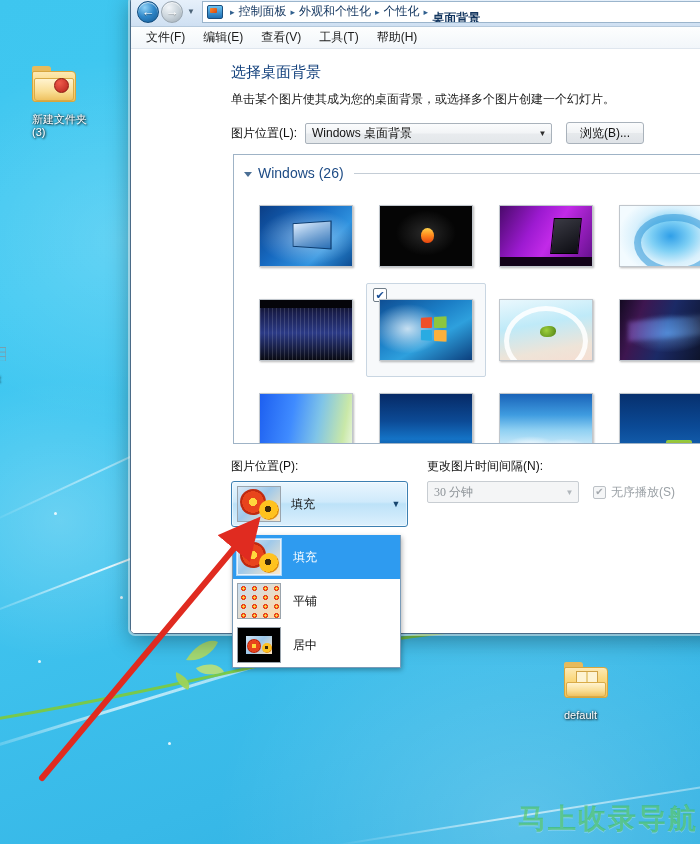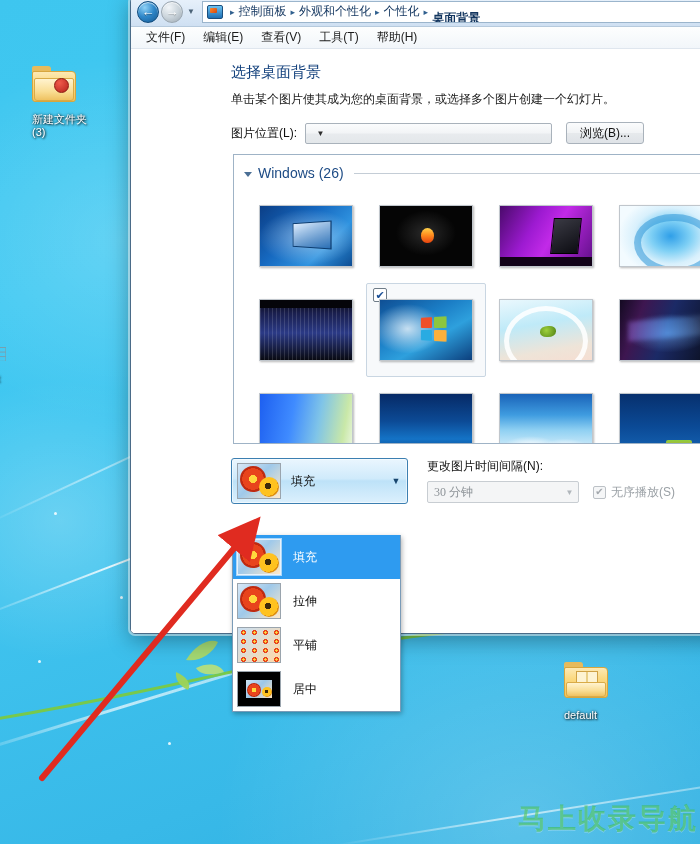--- a/index.html
+++ b/index.html
@@ -470,20 +470,21 @@
     </div>
 
     <div id="win-body">
 
       <h1 id="page-title">选择桌面背景</h1>
       <p id="page-desc">单击某个图片使其成为您的桌面背景，或选择多个图片创建一个幻灯片。</p>
 
       <div class="row-pic-loc">
         <span class="lbl">图片位置(L):</span>
         <div id="loc-combo">
+          <span class="cv">Windows 桌面背景</span>
           <span class="combo-arrow">▼</span>
         </div>
         <div id="browse-btn">
           <span>浏览(B)...</span>
         </div>
       </div>
 
       <div id="thumb-pane">
         <div id="group-head">
           <span class="tri"></span>
@@ -538,20 +539,21 @@
             <div class="thumb tw-r3c"></div>
           </div>
           <div class="thumb-cell">
             <div class="thumb tw-r3d"></div>
           </div>
         </div>
       </div>
 
       <div class="ctrl-row">
         <div class="ctrl-col-a">
+          <div class="ctrl-lbl">图片位置(P):</div>
           <div id="pos-combo">
             <span class="pos-swatch">
               <span class="flower">
                   <span class="petal-red"></span>
                   <span class="petal-yellow"></span>
                 </span>
             </span>
             <span class="cv">填充</span>
             <span class="combo-arrow">▼</span>
           </div>
@@ -577,29 +579,20 @@
 
   <div id="pos-list">
     <div class="opt hi">
       <span class="sw">
         <span class="flower">
             <span class="petal-red"></span>
             <span class="petal-yellow"></span>
           </span>
       </span>
       <span class="olbl">填充</span>
-    </div>
-    <div class="opt">
-      <span class="sw">
-        <span class="flower">
-            <span class="petal-red"></span>
-            <span class="petal-yellow"></span>
-          </span>
-      </span>
-      <span class="olbl">拉伸</span>
     </div>
     <div class="opt">
       <span class="sw">
         <span class="flower tile"></span>
       </span>
       <span class="olbl">平铺</span>
     </div>
     <div class="opt">
       <span class="sw">
         <span class="flower center">

